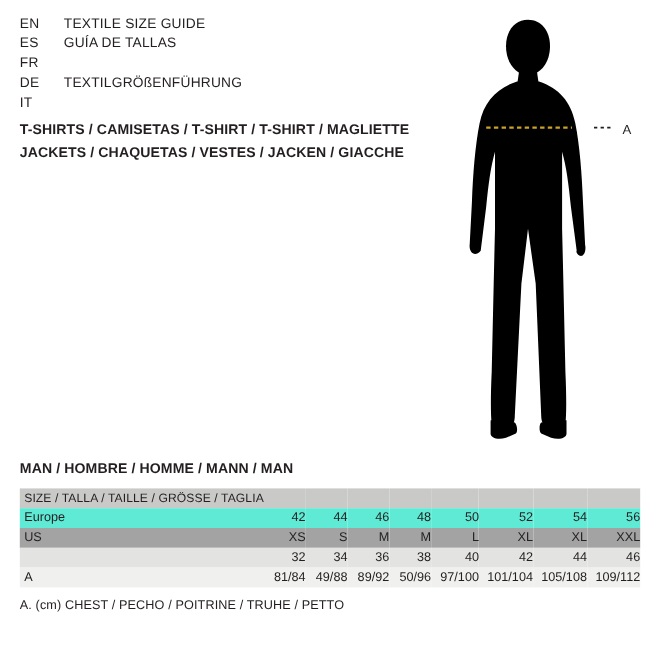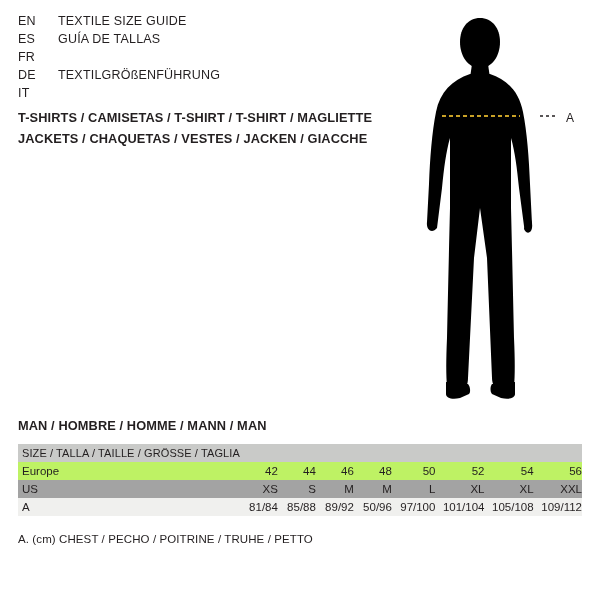--- a/index.html
+++ b/index.html
@@ -101,32 +101,32 @@
     height: 18px;
     padding: 0 0 0 4px;
     vertical-align: middle;
     white-space: nowrap;
   }
   tr.header-row td {
     background: #c9cac8;
     font-size: 11px;
     letter-spacing: 0.1px;
   }
-  tr.row-a td { background: #bef264; }
+  tr.row-a td { background: #5eead4; }
   tr.row-b td { background: #a3a3a3; }
   tr.row-c td { background: #e3e4e2; }
   tr.row-d td { background: #f0f0ee; }
   td.col-label { width: 86px; }
   td.col-val { width: 68px; text-align: right; }
 
   
   .footnote {
     position: absolute;
     left: 18px;
-    top: 533px;
+    top: 545px;
     font-size: 11.5px;
     letter-spacing: 0.1px;
   }
 </style>
 </head>
 <body>
 
 <div class="page">
 
   <div class="lang-block">
@@ -231,25 +231,36 @@
           <td class="col-val">XS</td>
           <td class="col-val">S</td>
           <td class="col-val">M</td>
           <td class="col-val">M</td>
           <td class="col-val">L</td>
           <td class="col-val">XL</td>
           <td class="col-val">XL</td>
           <td class="col-val">XXL</td>
         </tr>
 
+        <tr class="row-c">
+          <td class="col-label"></td>
+          <td class="col-val">32</td>
+          <td class="col-val">34</td>
+          <td class="col-val">36</td>
+          <td class="col-val">38</td>
+          <td class="col-val">40</td>
+          <td class="col-val">42</td>
+          <td class="col-val">44</td>
+          <td class="col-val">46</td>
+        </tr>
 
         <tr class="row-d">
           <td class="col-label">A</td>
           <td class="col-val">81/84</td>
-          <td class="col-val">85/88</td>
+          <td class="col-val">49/88</td>
           <td class="col-val">89/92</td>
           <td class="col-val">50/96</td>
           <td class="col-val">97/100</td>
           <td class="col-val">101/104</td>
           <td class="col-val">105/108</td>
           <td class="col-val">109/112</td>
         </tr>
       </tbody>
     </table>
   </div>

